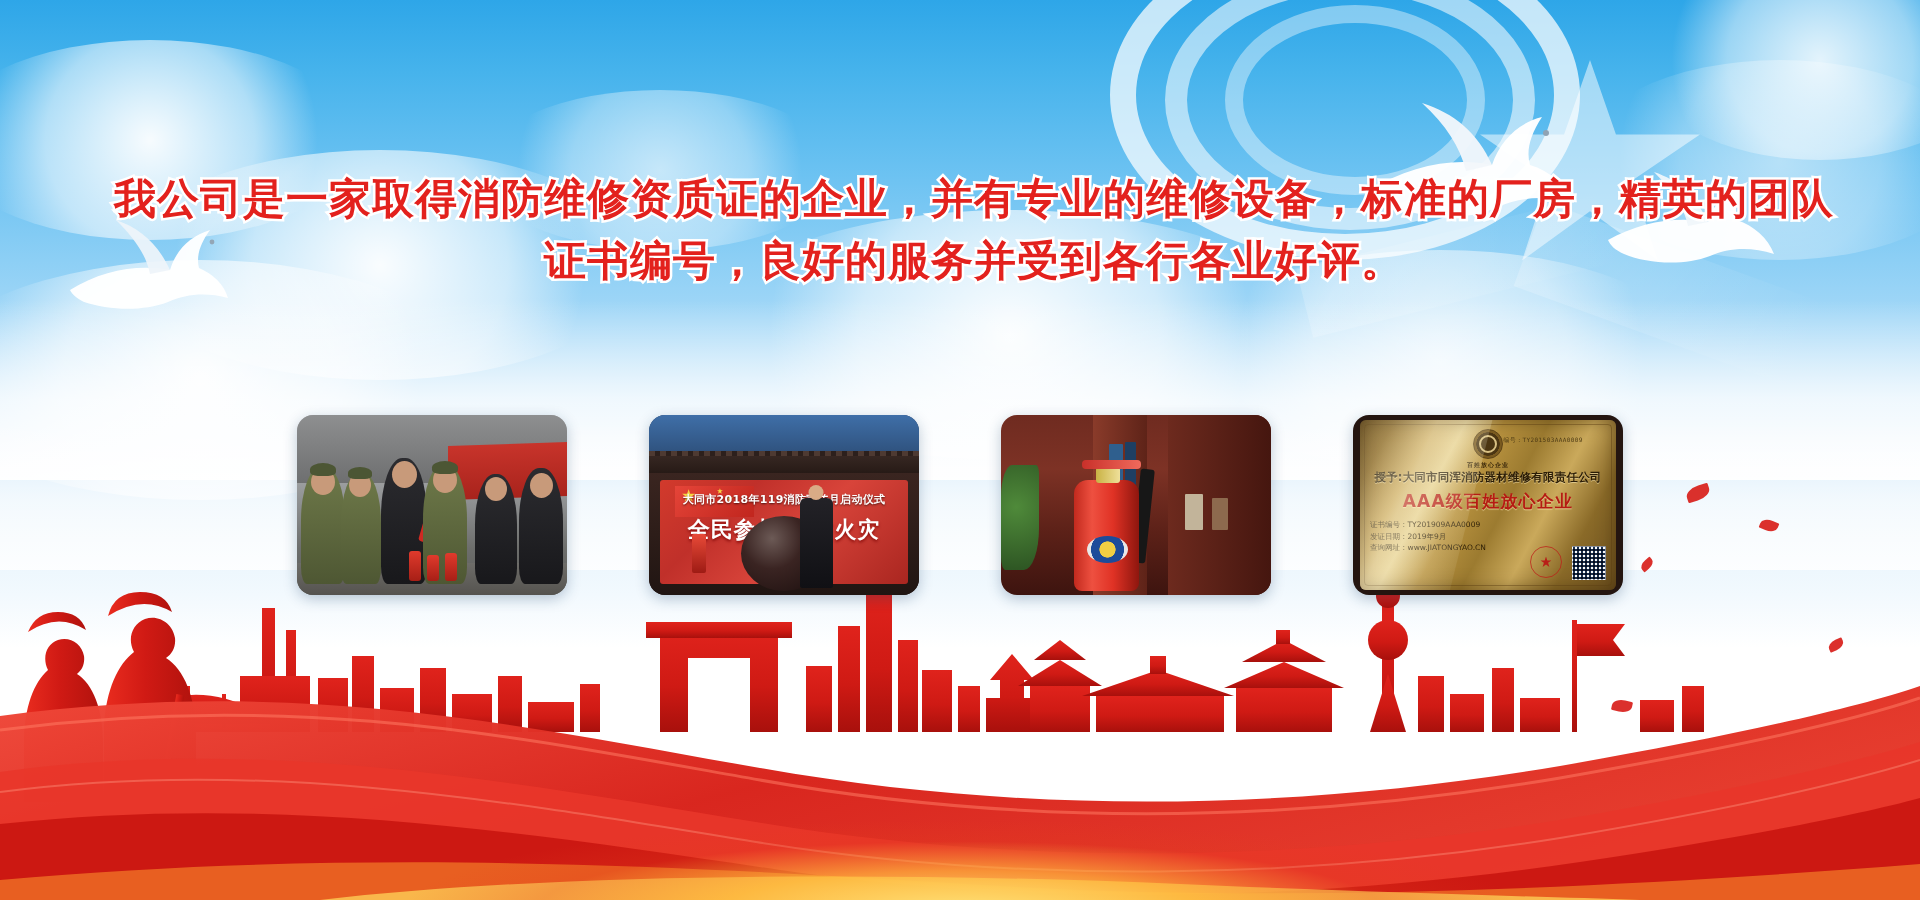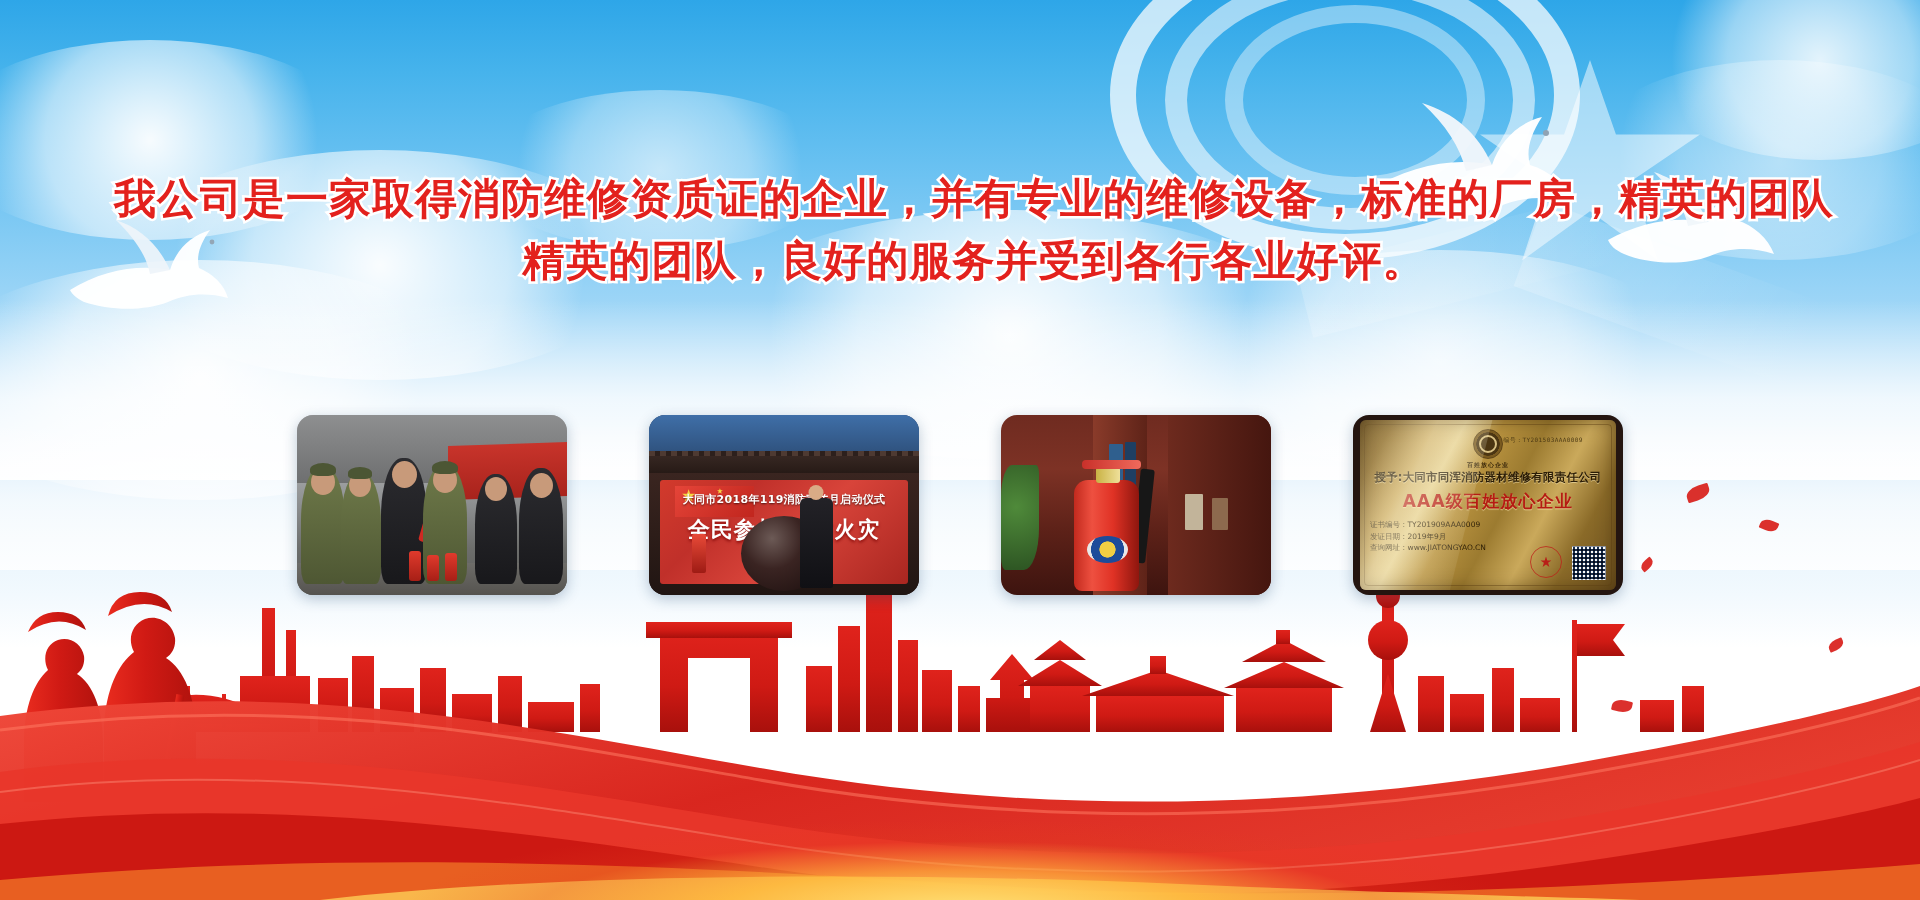--- a/index.html
+++ b/index.html
@@ -324,21 +324,21 @@
 
   <div class="dove" style="left:1600px; top:170px;">
     <svg width="180" height="125" viewBox="0 0 180 125">
       <path d="M8 70 C40 52 76 46 108 52 C114 32 128 18 148 12 C138 26 134 38 137 50 C154 56 168 68 174 84 C150 76 128 78 110 86 C84 96 48 94 24 84 C15 80 10 75 8 70Z" fill="#ffffff" opacity="0.97"></path>
       <path d="M108 52 C96 26 78 10 54 2 C72 20 84 36 88 56Z" fill="#f0f6fb" opacity="0.94"></path>
     </svg>
   </div>
 
   <div id="headline">
     <span class="line">我公司是一家取得消防维修资质证的企业，并有专业的维修设备，标准的厂房，精英的团队</span>
-    <span class="line">精英的团队，良好的服务并受到各行各业好评。</span>
+    <span class="line">证书编号，良好的服务并受到各行各业好评。</span>
   </div>
 
   <div id="photo-strip">
 
     <div class="photo p1">
       <div class="wall"></div>
       <div class="redbanner"></div>
       <div class="ground"></div>
       <div class="person camo" style="left:4px;  width:44px; height:118px;"></div>
       <div class="head" style="left:14px; top:54px; width:24px; height:26px;"></div>

